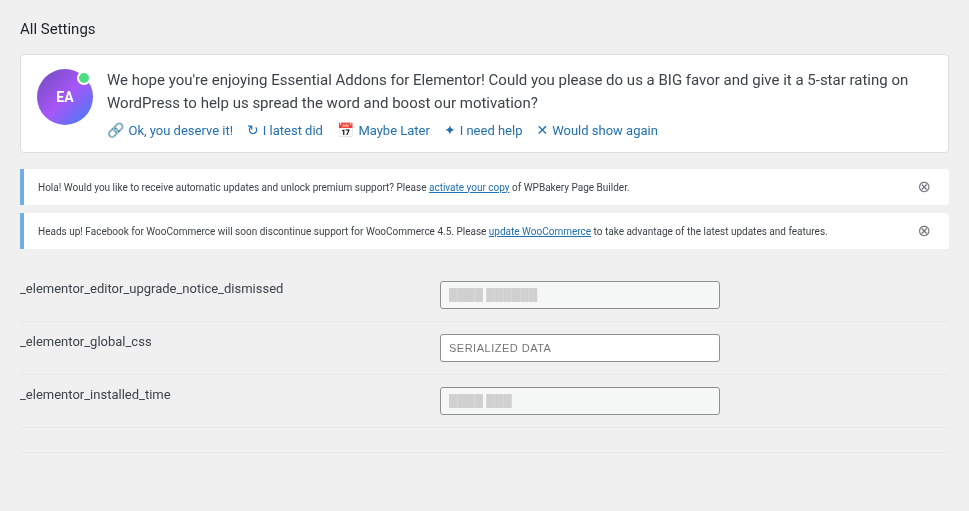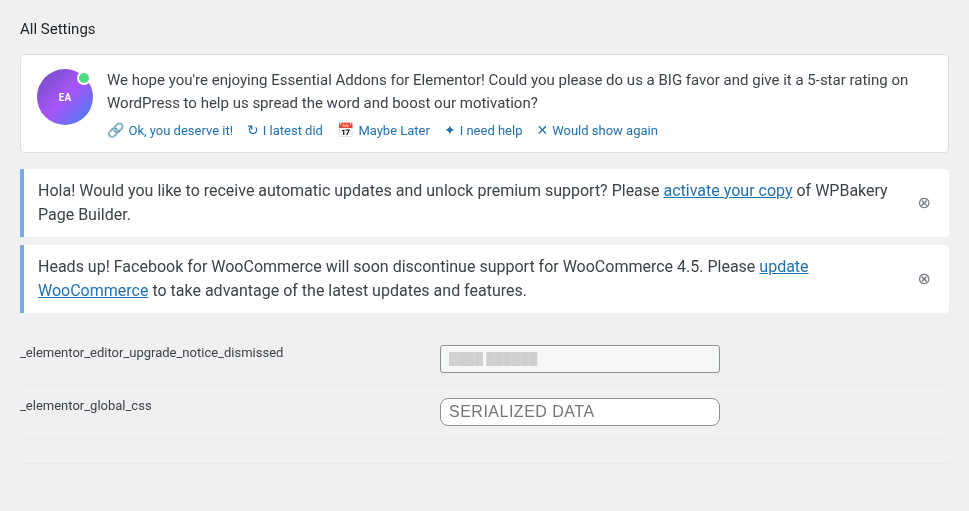--- a/index.html
+++ b/index.html
@@ -40,21 +40,21 @@
       background: linear-gradient(135deg, #6b4fbb 0%, #a855f7 50%, #3b82f6 100%);
       display: flex;
       align-items: center;
       justify-content: center;
       flex-shrink: 0;
       position: relative;
     }
     .ea-logo-text {
       color: #fff;
       font-weight: 700;
-      font-size: 10px;
+      font-size: 14px;
       letter-spacing: 0;
     }
     .ea-logo-badge {
       position: absolute;
       top: 2px;
       right: 2px;
       width: 14px;
       height: 14px;
       background: #4ade80;
       border-radius: 50%;
@@ -96,21 +96,21 @@
       padding: 10px 14px;
       margin-bottom: 8px;
       display: flex;
       align-items: center;
       justify-content: space-between;
       border-radius: 0 4px 4px 0;
       position: relative;
     }
     .notice.notice-info { border-left-color: #72aee6; }
     .notice.notice-warning { border-left-color: #dba617; background: #fff8e5; }
-    .notice-text { font-size: 16px; line-height: 1.5; color: #3c434a; flex: 1; }
+    .notice-text { font-size: 10px; line-height: 1.5; color: #3c434a; flex: 1; }
     .notice-text a { color: #2271b1; text-decoration: underline; }
     .notice-dismiss {
       background: none;
       border: none;
       cursor: pointer;
       color: #787c82;
       font-size: 16px;
       padding: 0 4px;
       line-height: 1;
       flex-shrink: 0;
@@ -142,24 +142,23 @@
       border: 1px solid #8c8f94;
       border-radius: 3px;
       padding: 4px 8px;
       font-size: 12px;
       color: #8c8f94;
       background: #fff;
       height: 28px;
     }
     .settings-input.serialized {
       color: #aaa;
-      font-size: 16px;
+      font-size: 11px;
       letter-spacing: 0.5px;
       text-transform: uppercase;
-      border-radius: 8px;
     }
     .settings-input.has-value {
       color: #ccc;
       background: #f6f7f7;
     }
   </style>
 </head>
 <body>
 
 <div class="page-wrap">
@@ -222,20 +221,26 @@
       </div>
     </div>
 
     <div class="settings-row">
       <div class="settings-key">_elementor_global_css</div>
       <div class="settings-value">
         <input class="settings-input serialized" type="text" readonly="" placeholder="SERIALIZED DATA" style="">
       </div>
     </div>
 
+    <div class="settings-row">
+      <div class="settings-key">_elementor_installed_time</div>
+      <div class="settings-value">
+        <input class="settings-input has-value" type="text" value="████ ███" readonly="" style="color: rgb(208, 208, 208);">
+      </div>
+    </div>
 
     <div class="settings-row">
       
       
     </div>
 
   </div>
 
 </div>
 

